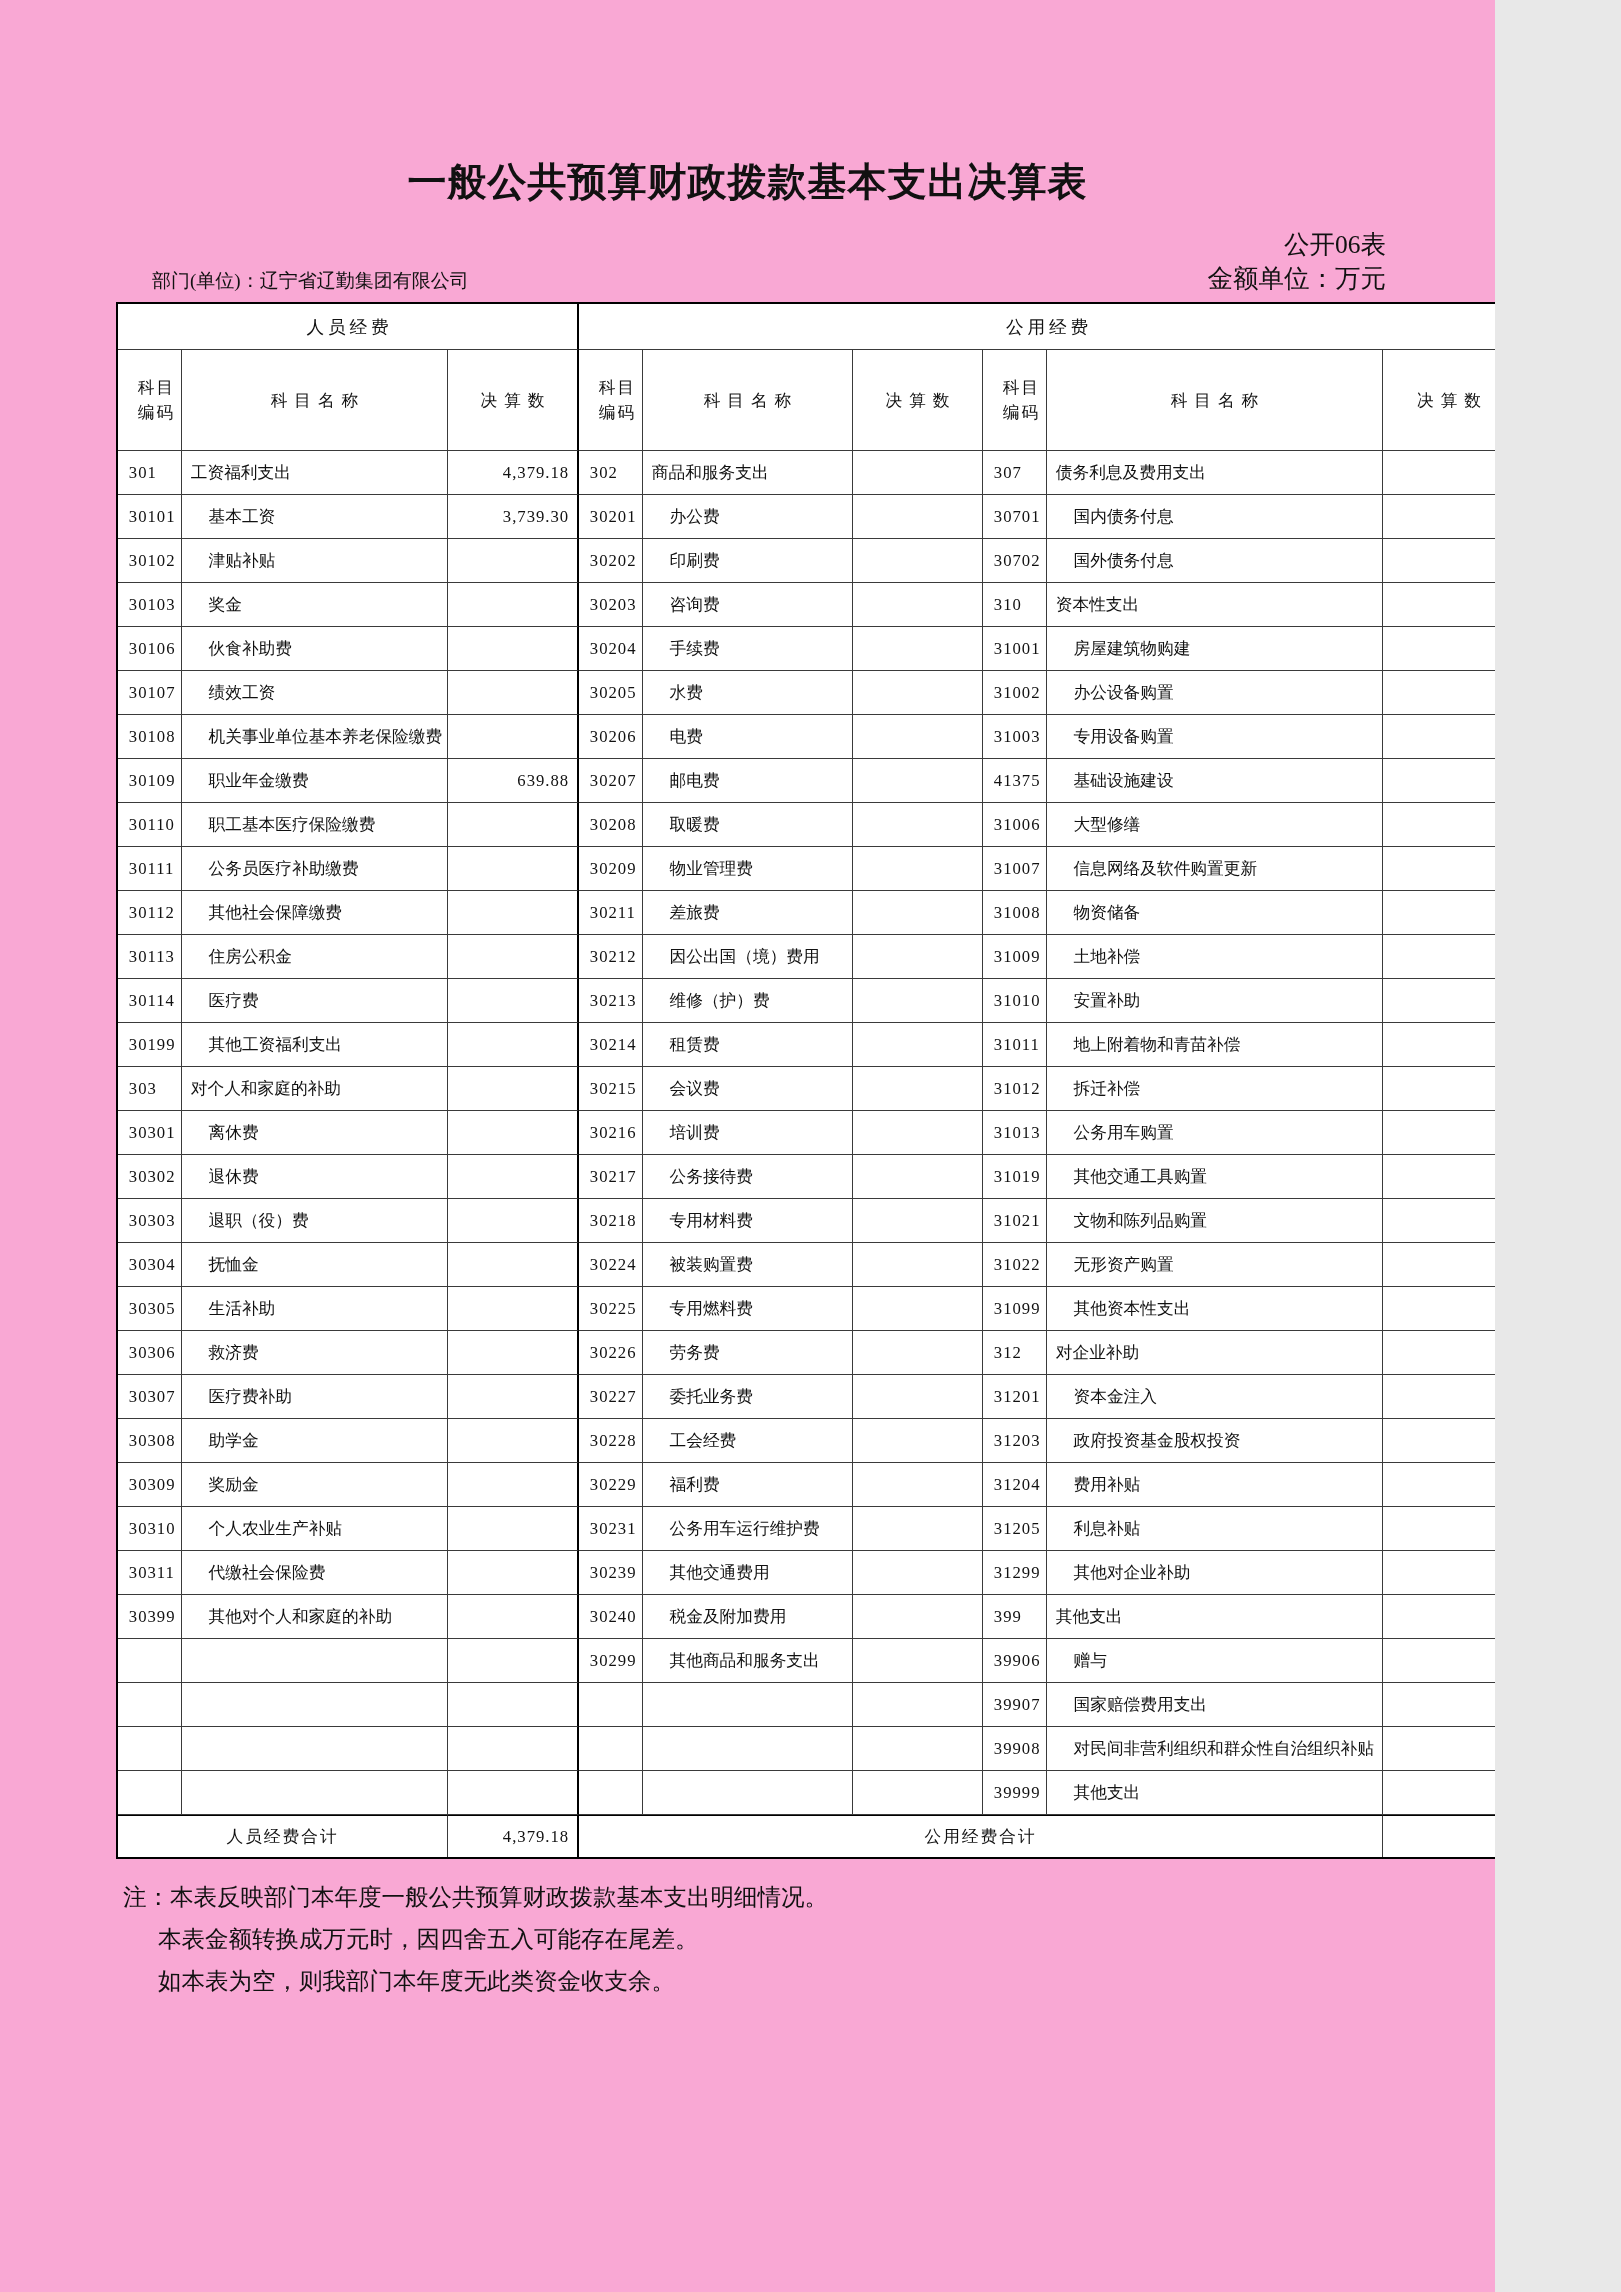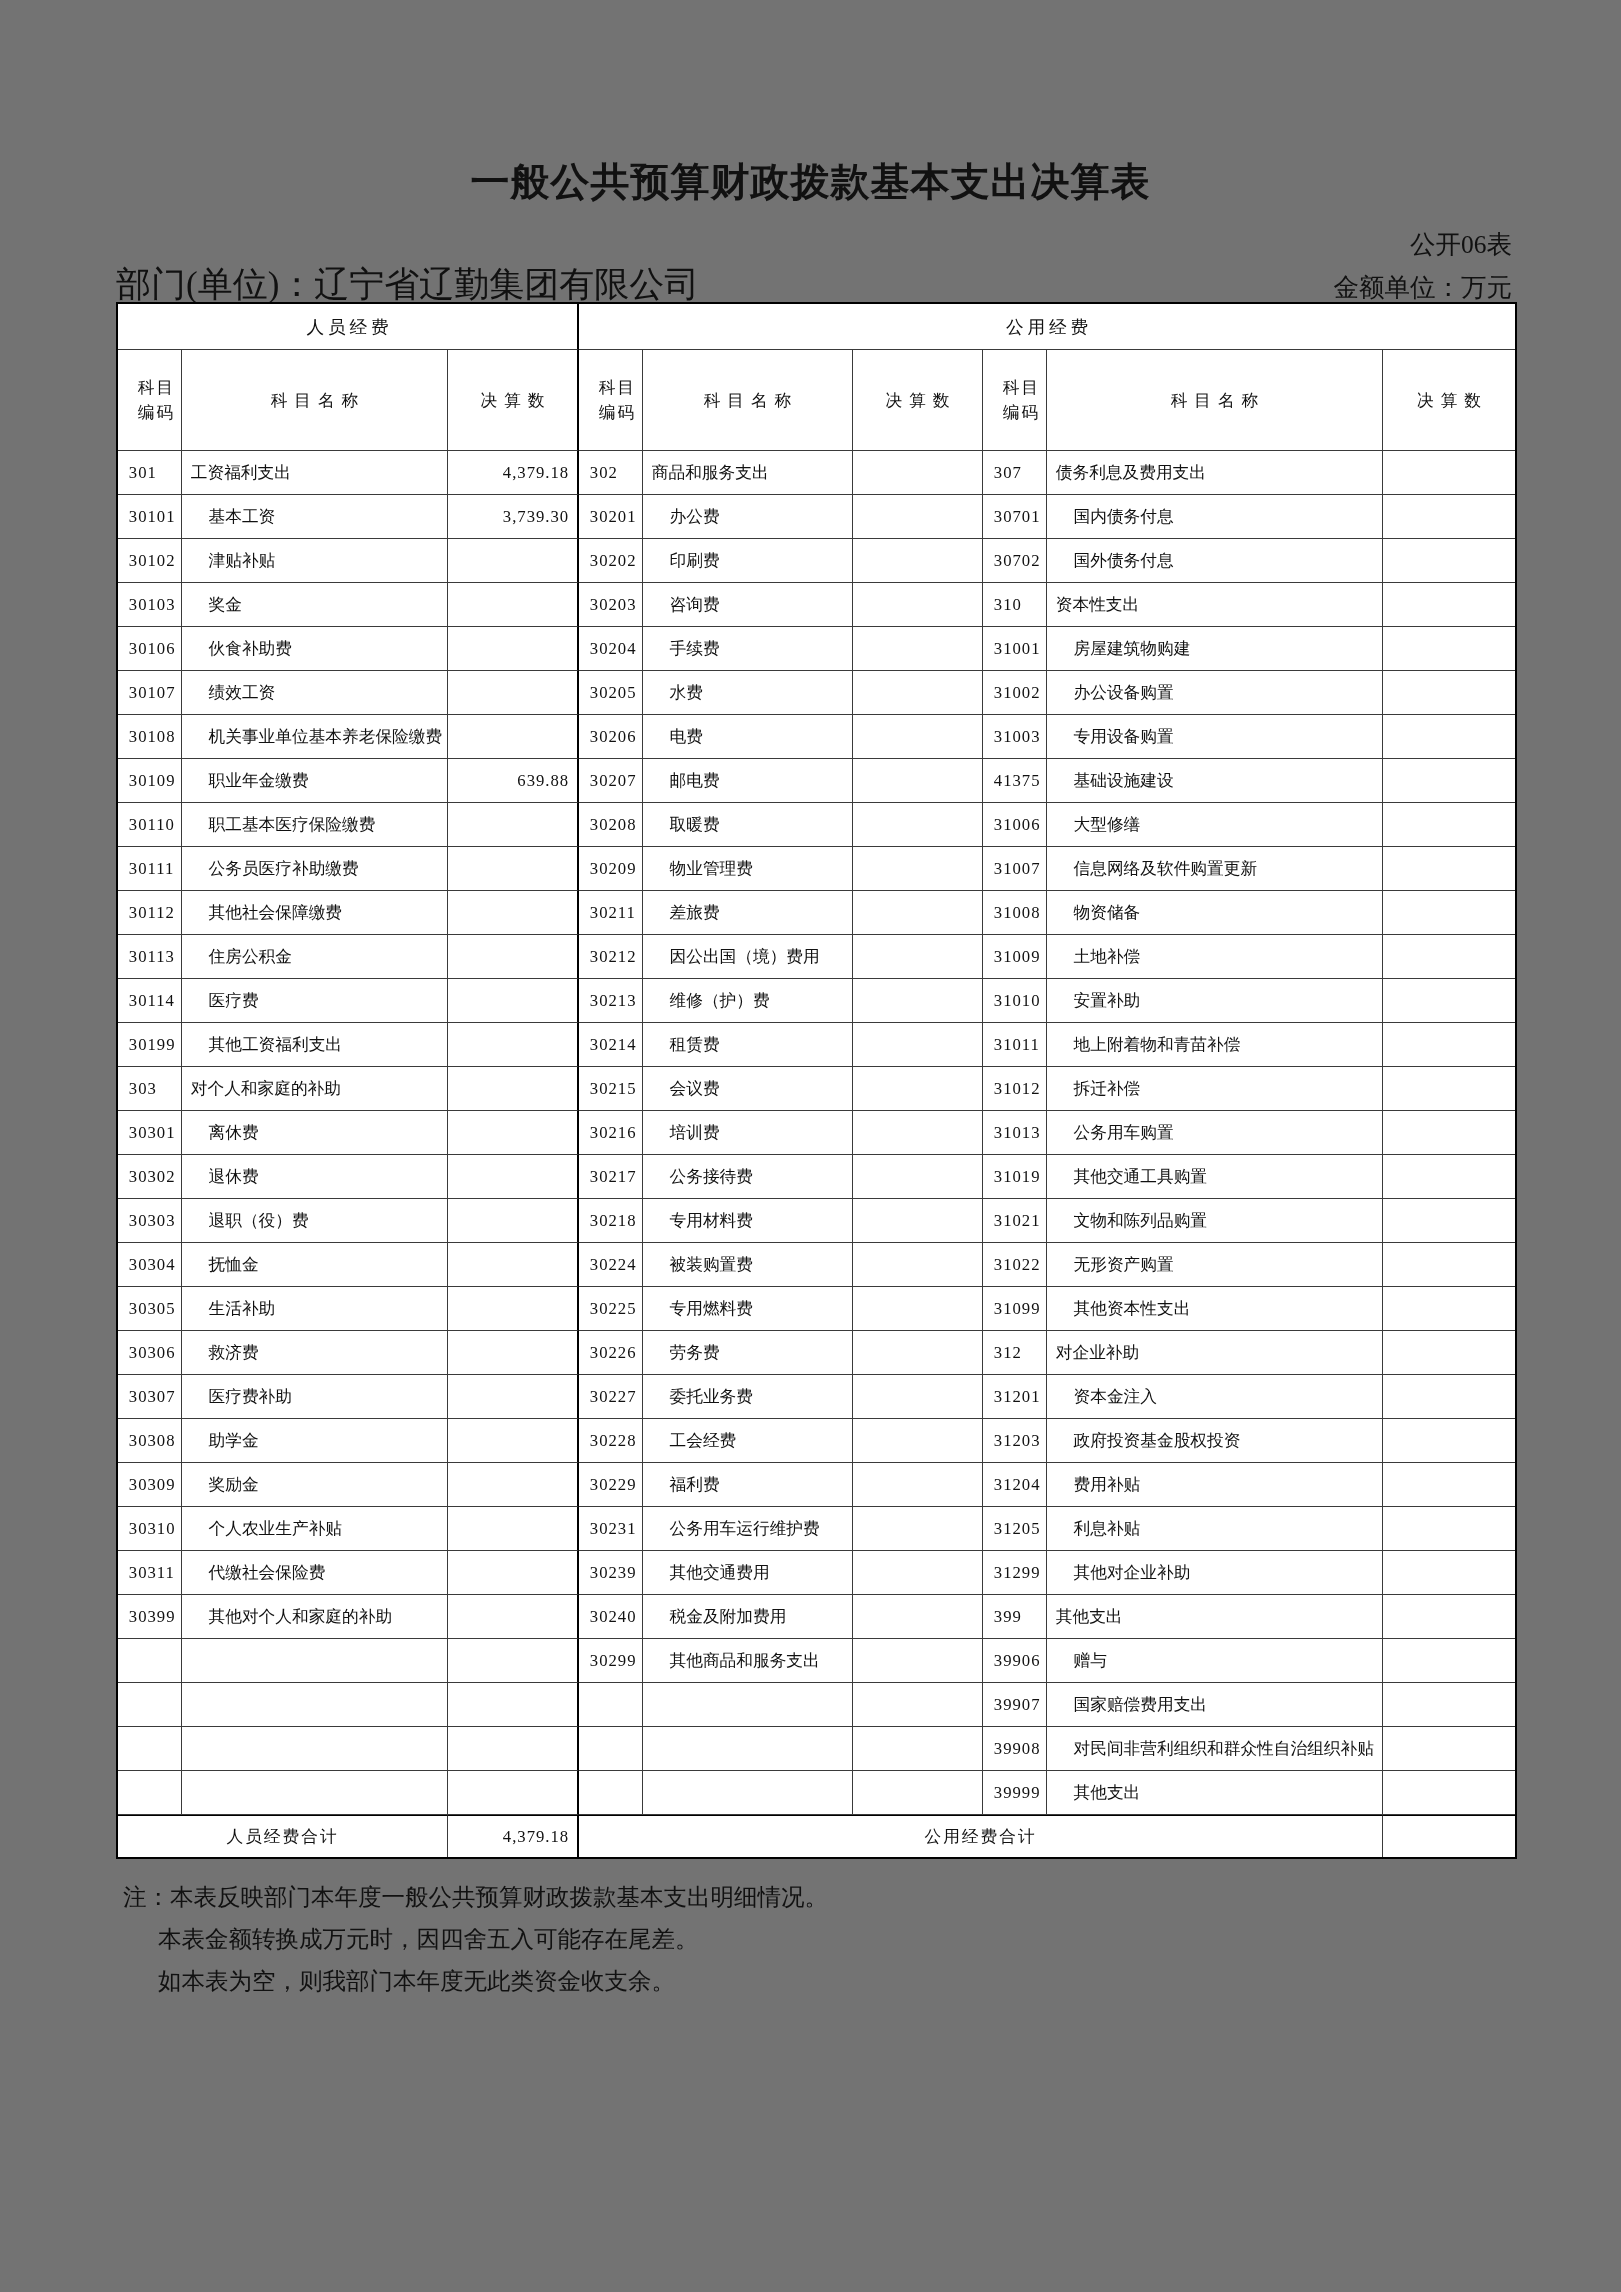--- a/index.html
+++ b/index.html
@@ -1,23 +1,23 @@
 <!DOCTYPE html>
 <html><head>
 <meta charset="utf-8">
 <style>
   html,body{margin:0;padding:0;background:#e8e8e8;}
-  .page{position:relative;width:1621px;height:2293px;background:#737373;
+  .page{position:relative;width:1495px;height:2293px;background:#f9a8d4;
         font-family:"Liberation Serif", serif;color:#111;overflow:hidden;}
   .title{position:absolute;top:155px;left:0;width:100%;text-align:center;
          font-family:"Liberation Sans", sans-serif;font-weight:700;font-size:39px;letter-spacing:1px;}
   .tablecode{position:absolute;top:227px;right:109px;font-size:25.5px;}
   .metarow{position:absolute;top:261px;left:116px;right:109px;display:flex;
            justify-content:space-between;align-items:baseline;}
-  .dept{font-size:35px;}
+  .dept{font-size:19px;margin-left:36px;}
   .unit{font-size:25.5px;}
 
   .xtable{position:absolute;top:302px;left:116px;width:max-content;
           border:2px solid #000;display:grid;
           grid-template-columns:64px 266px 131px 64px 210px 130px 64px 336px 132px;
           grid-template-rows:46px 101px repeat(31,44px) 42px;
           background:#fff;}
   .cell{border-right:1px solid #3a3a3a;border-bottom:1px solid #3a3a3a;
         display:flex;align-items:center;font-size:16.7px;box-sizing:border-box;min-width:0;}
   .gh{justify-content:center;font-size:17.6px;letter-spacing:3.9px;padding-left:3.9px;}

